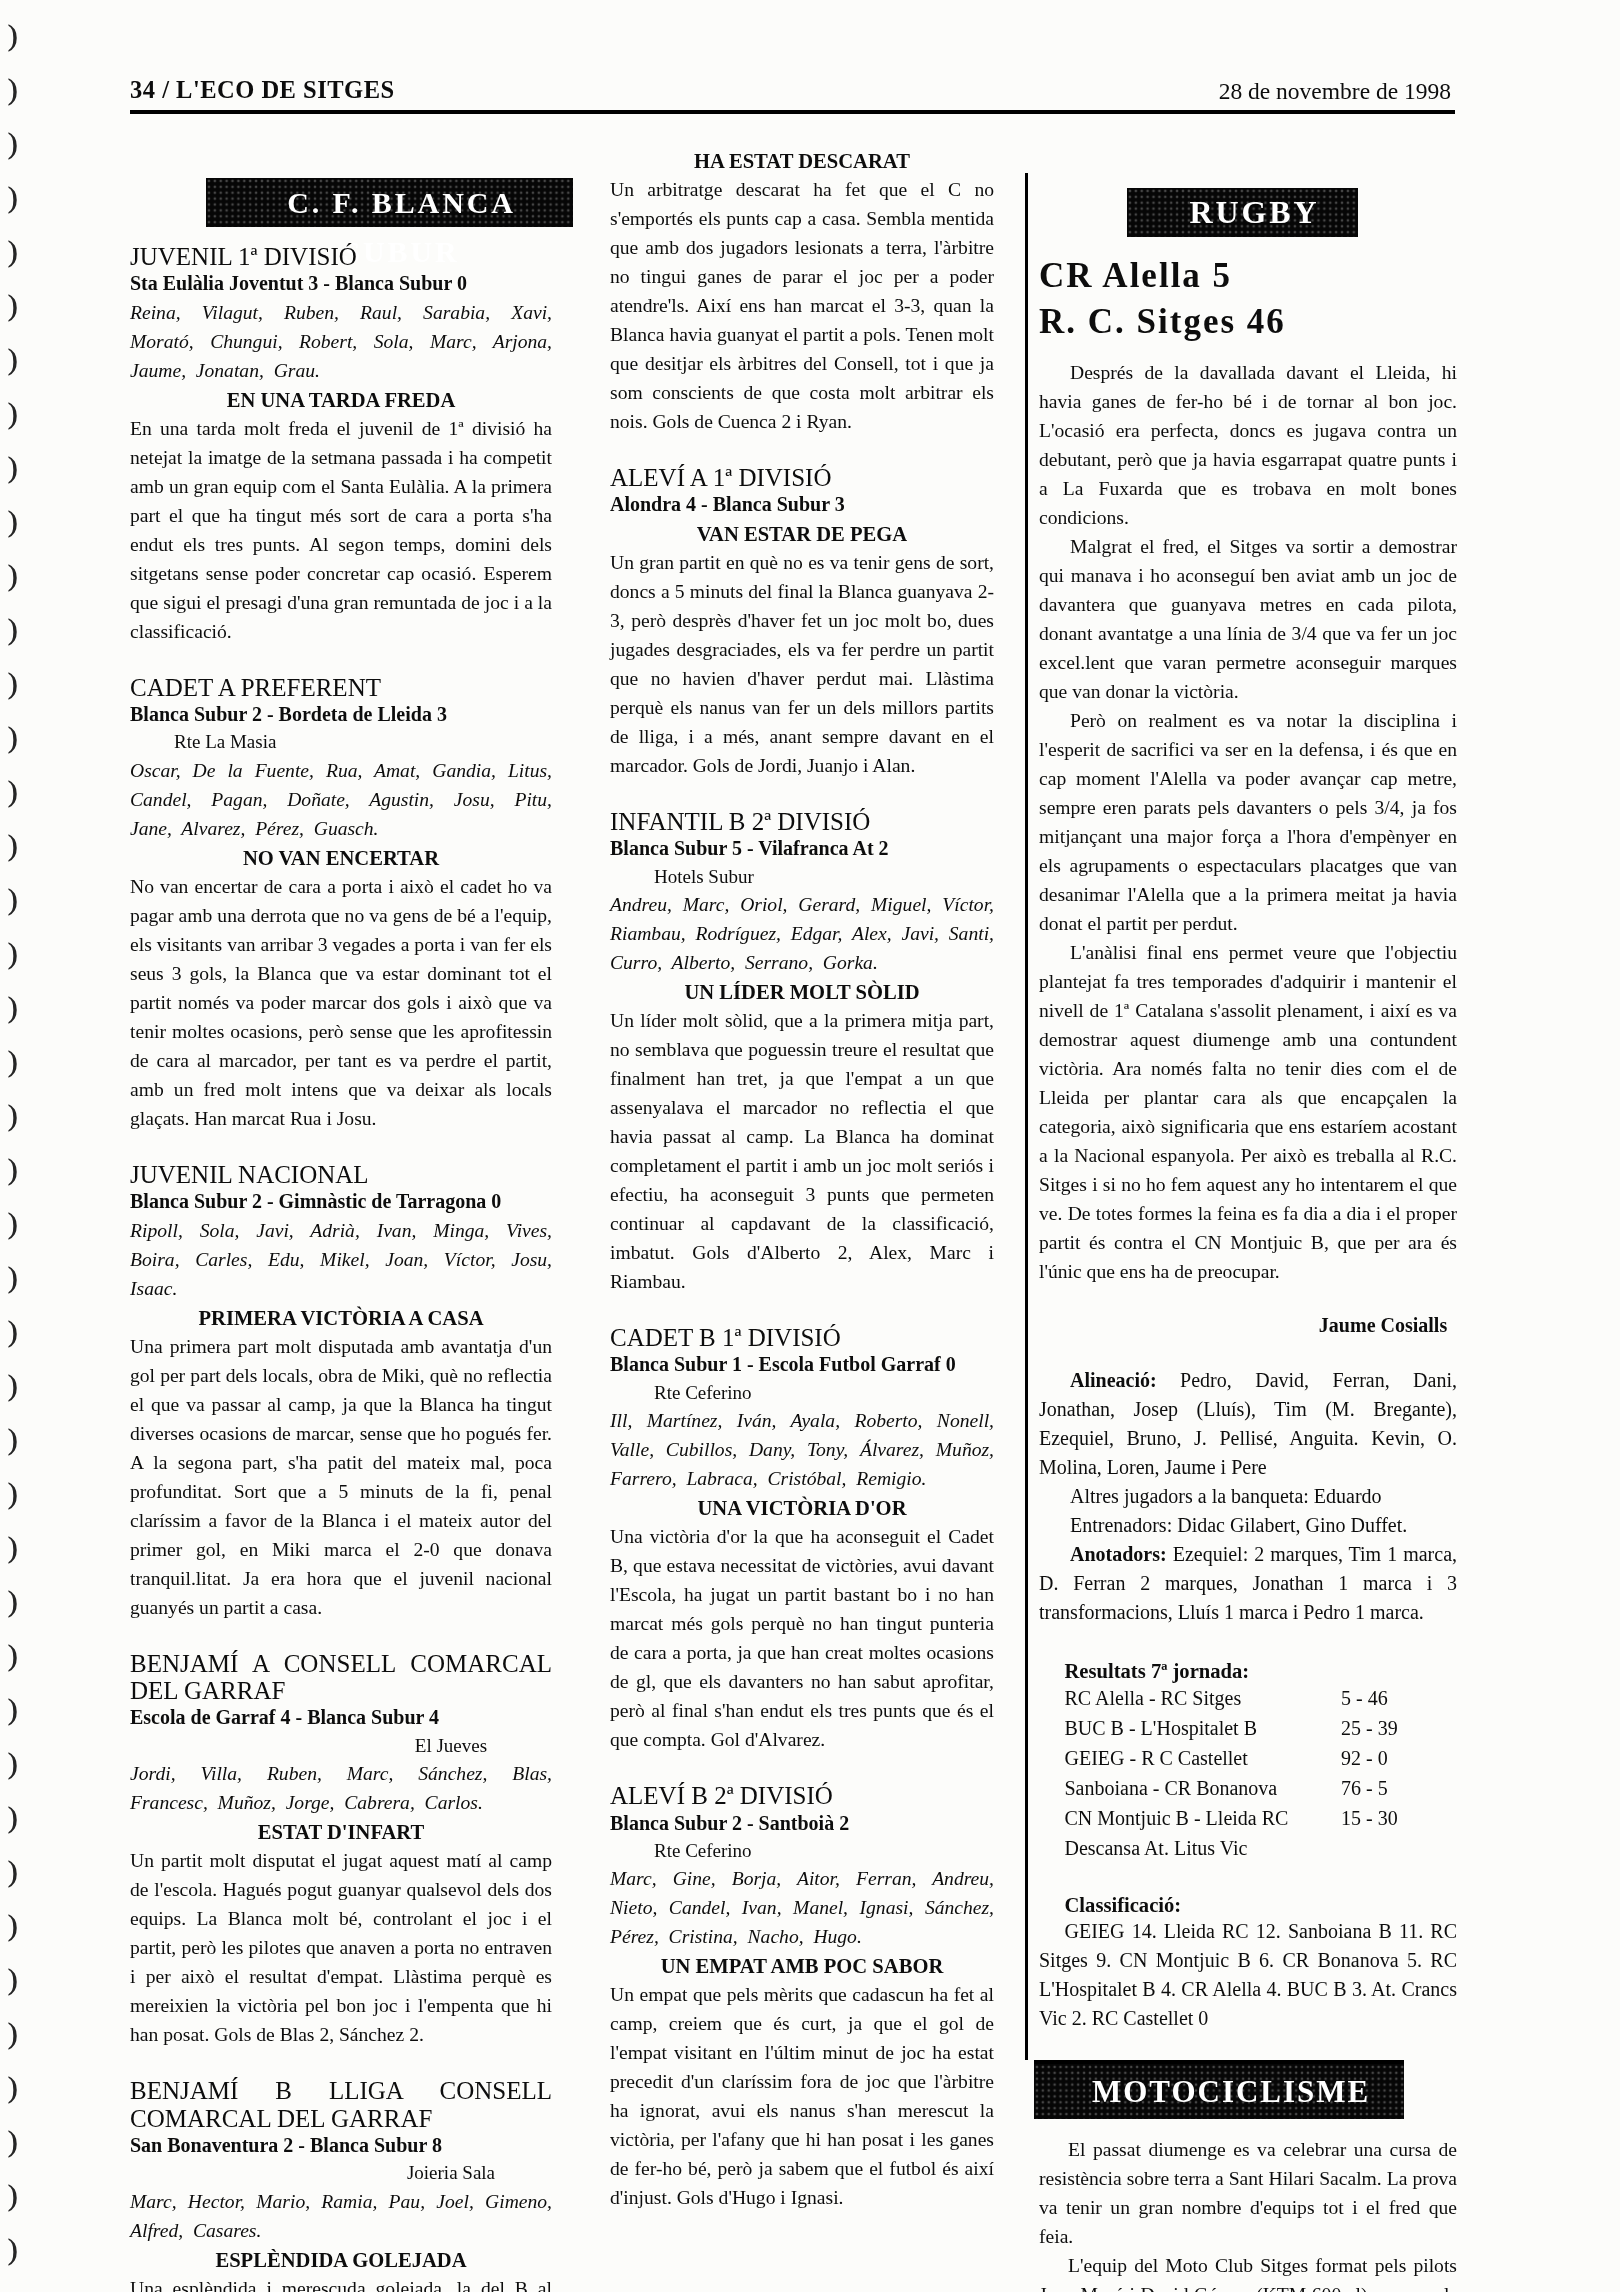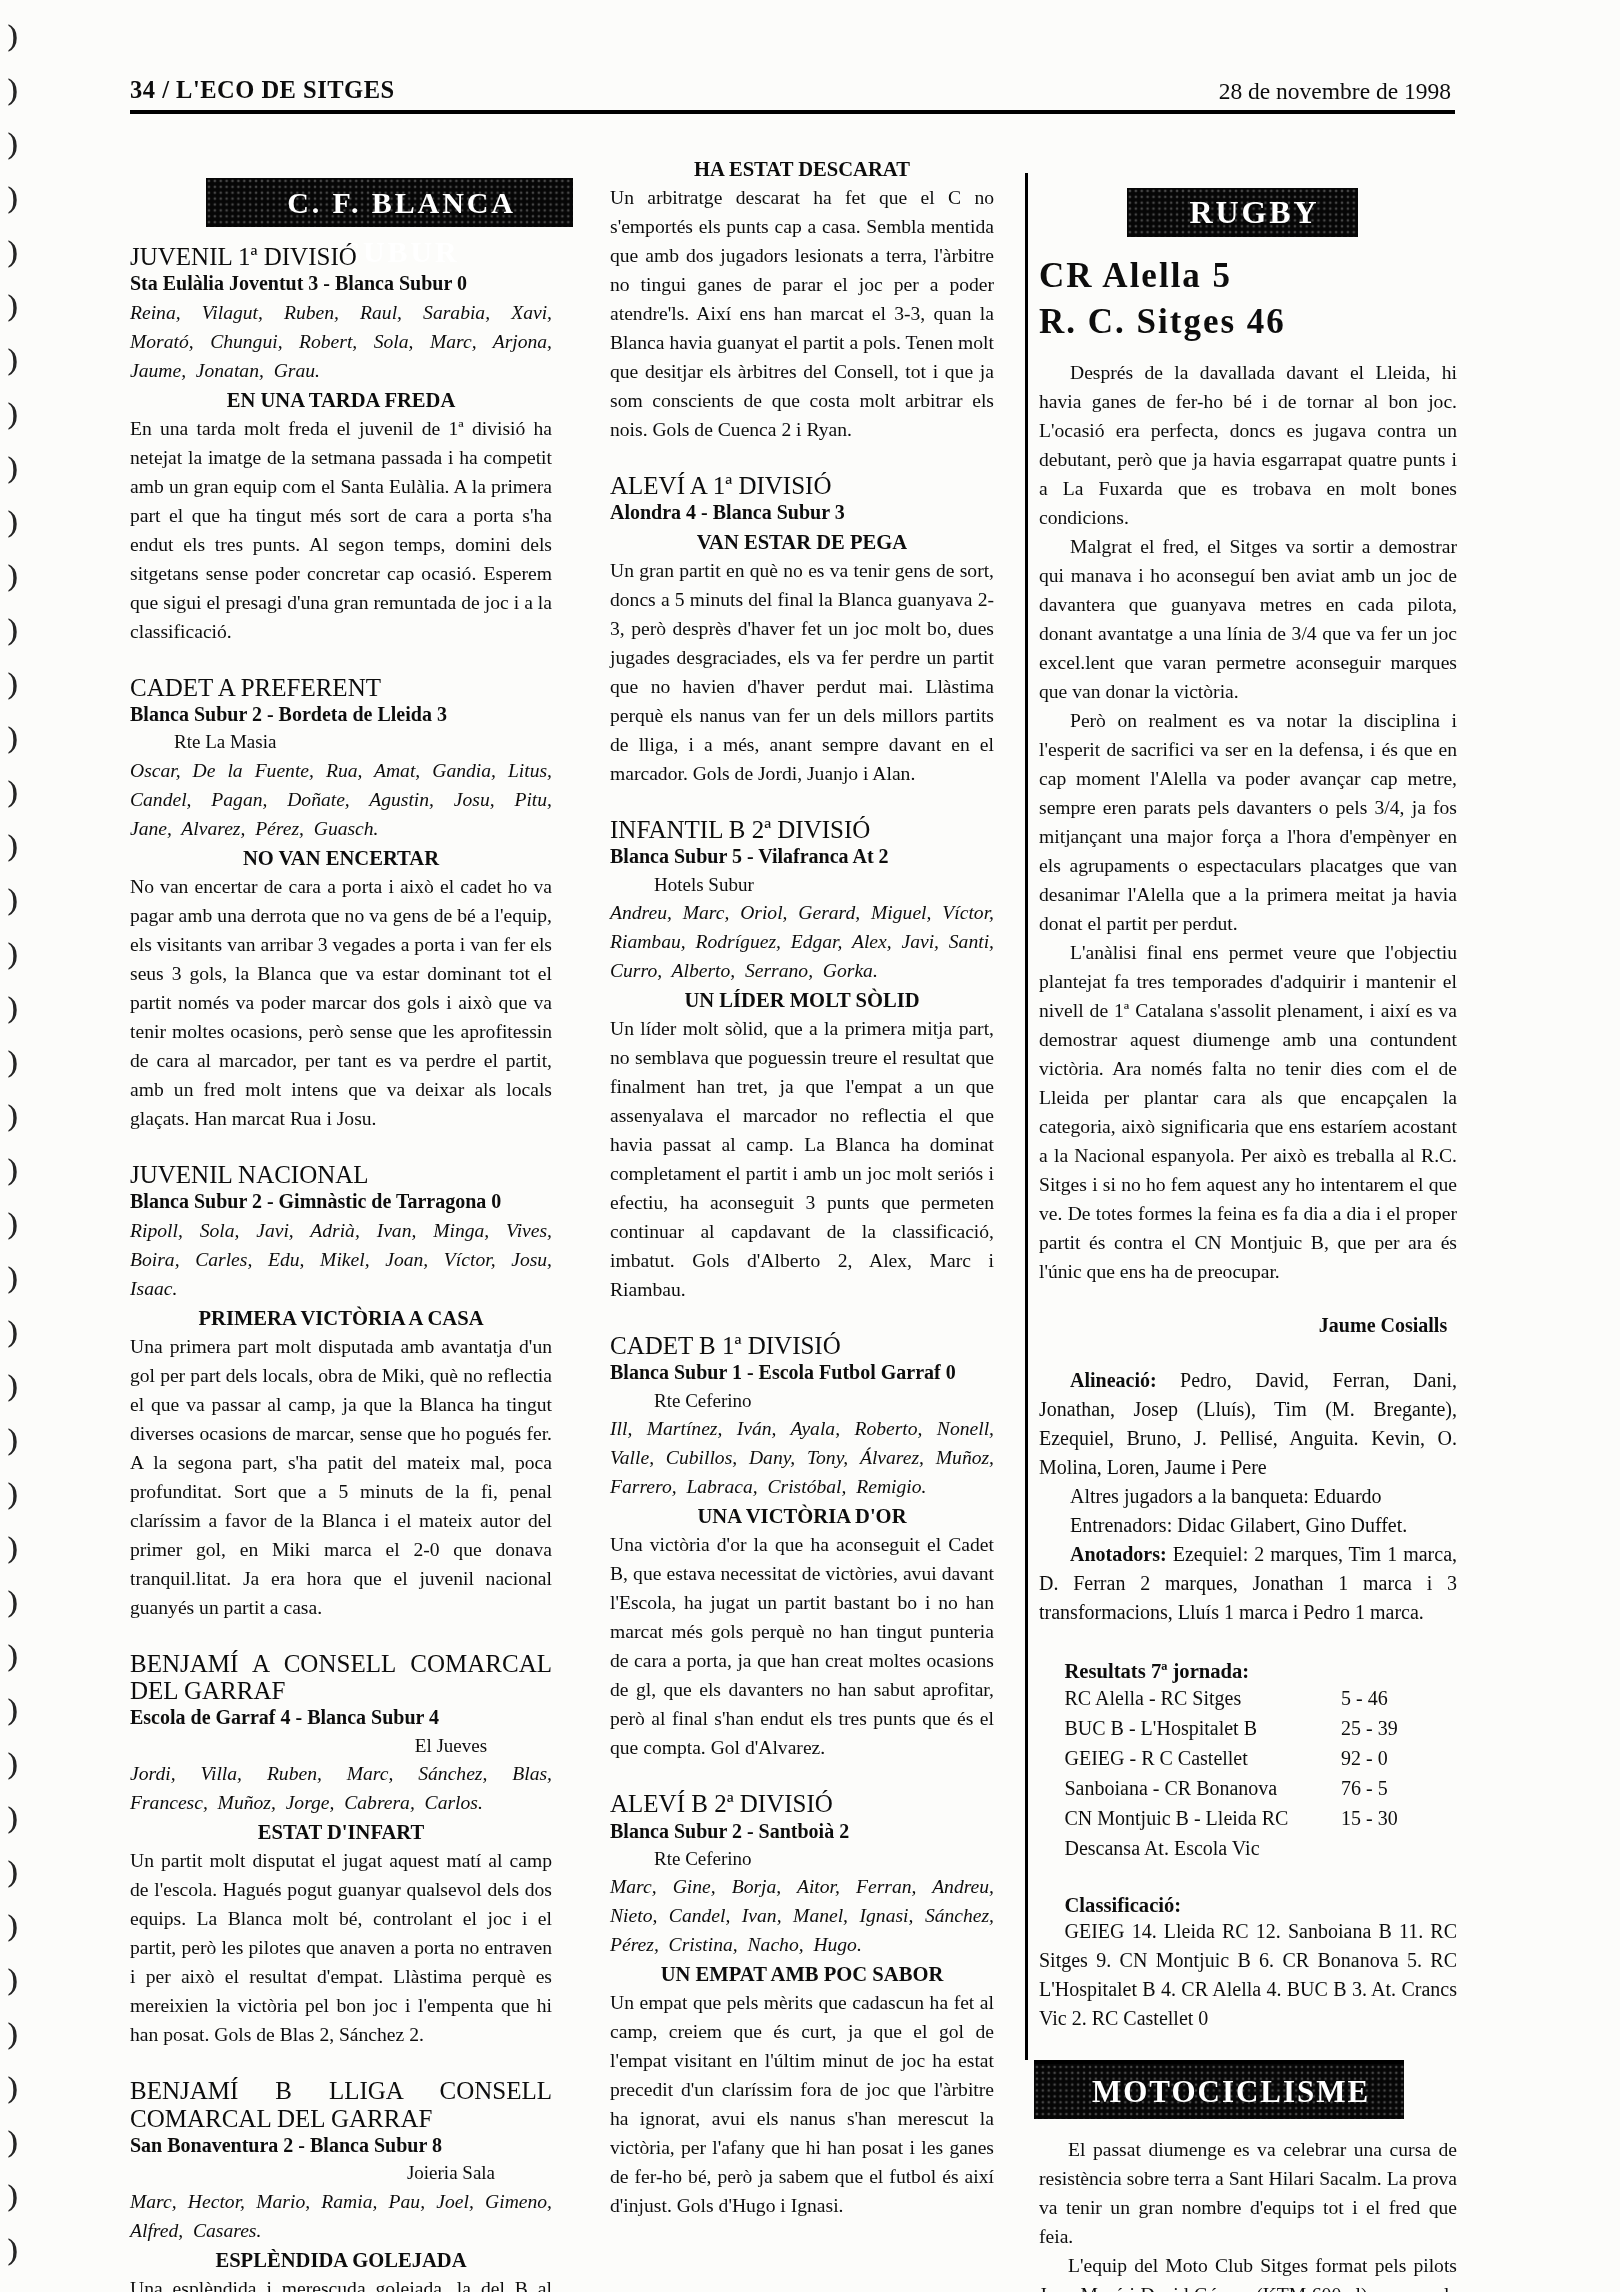--- a/index.html
+++ b/index.html
@@ -31,21 +31,21 @@
     background-image:radial-gradient(circle, rgba(190,190,190,.35) 1px, transparent 1.7px);
     background-size:5.9px 5.9px;
     padding-left:24px;
   }
   .club-banner  { margin-left:76px; width:367px; height:49px; line-height:49px; font-size:30px; }
   .rugby-banner { margin:5.9px auto 0 88px; width:231px; height:49px; line-height:49px; font-size:32px; }
   .moto-banner  { margin-left:-4.9px; width:370px; height:55px; line-height:55px; font-size:31px; letter-spacing:2px; }
 
   .fsec { margin-top:28px; }
   .club-banner { margin-bottom:15.7px; }
-  .fsec.first { margin-top:12px; }
+  .fsec.first { margin-top:4px; }
 
   .league   { font-size:25px; font-weight:normal; line-height:27.4px; text-align:justify; }
   .match    { font-size:20px; font-weight:bold; line-height:27.4px; }
   .sponsor  { font-size:19px; line-height:27.4px;margin-left:44px; }
   .sp-left     { text-align:left; }
   .sp-midright { text-align:center; padding-left:176px; }
   .players  { font-style:italic; text-align:justify; font-size:19.6px; line-height:29px; word-spacing:4.9px; }
   .headline { font-weight:bold; text-align:center; font-size:20.6px; line-height:28px; margin-top:1px; }
   .body-text{ text-align:justify; font-size:19.6px; line-height:29px; }
 
@@ -242,21 +242,21 @@
     </div>
     <div class="res-row">
       <span class="res-name">Sanboiana - CR Bonanova</span>
       <span class="res-score">76 - 5</span>
     </div>
     <div class="res-row">
       <span class="res-name">CN Montjuic B - Lleida RC</span>
       <span class="res-score">15 - 30</span>
     </div>
     <div class="res-row">
-      <span class="res-name">Descansa At. Escola Vic</span>
+      <span class="res-name">Descansa At. Litus Vic</span>
       <span class="res-score"></span>
     </div>
 
     <div class="classif-title">Classificació:</div>
     <p class="classif">GEIEG 14. Lleida RC 12. Sanboiana B 11. RC Sitges 9. CN Montjuic B 6. CR Bonanova 5. RC L'Hospitalet B 4. CR Alella 4. BUC B 3. At. Crancs Vic 2. RC Castellet 0</p>
 
     <div class="hrule"></div>
 
     <div class="banner moto-banner">MOTOCICLISME</div>
     <p class="moto-para first">El passat diumenge es va celebrar una cursa de resistència sobre terra a Sant Hilari Sacalm. La prova va tenir un gran nombre d'equips tot i el fred que feia.</p>

